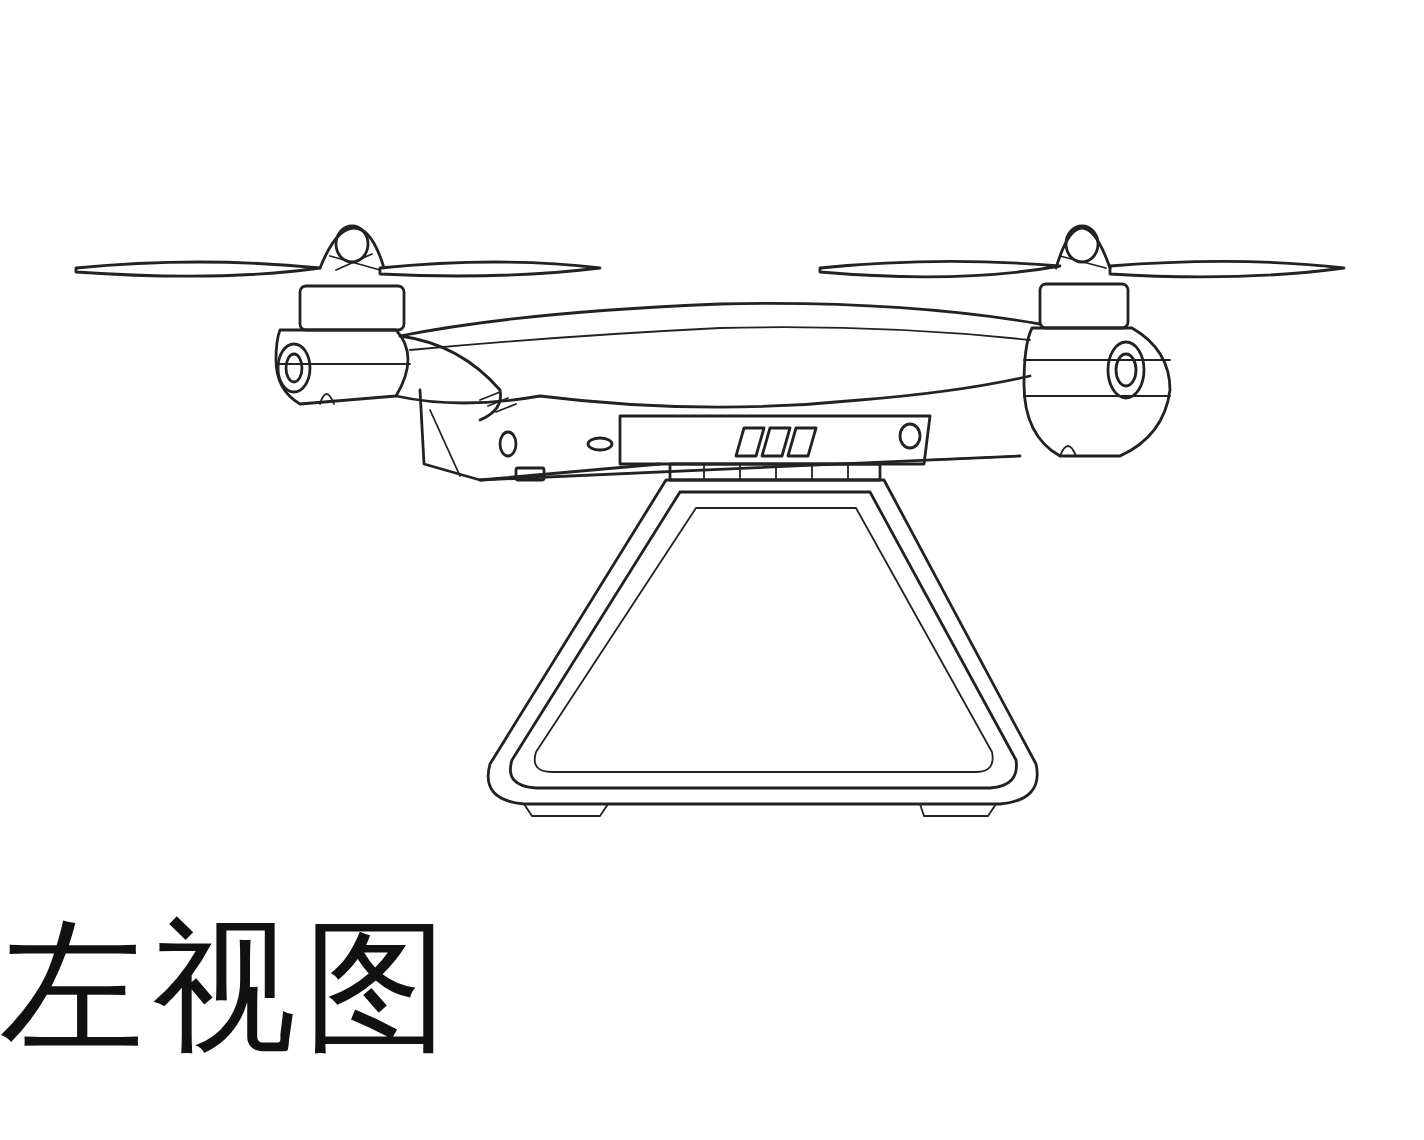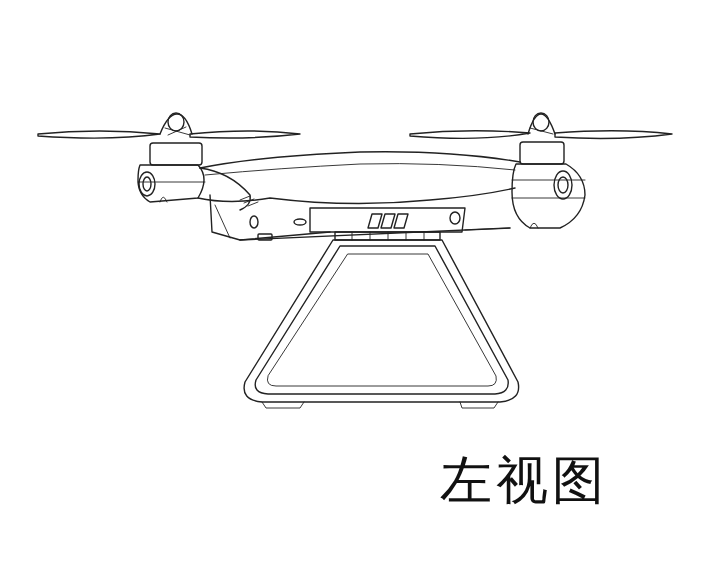--- a/index.html
+++ b/index.html
@@ -1,18 +1,18 @@
 <!DOCTYPE html>
 <html><head>
 <meta charset="utf-8">
 <style>
   html, body { margin: 0; padding: 0; background: #ffffff; }
   body { width: 712px; height: 570px; position: relative; overflow: hidden; font-family: "DejaVu Serif", serif; }
   .drawing { position: absolute; left: 0; top: 0; width: 712px; height: 440px; }
-  .caption { position: absolute; left: 0; top: 446px; width: 608px; text-align: right; font-size: 52px; color: #111; letter-spacing: 4px; font-family: "DejaVu Serif", serif; }
+  .caption { position: absolute; left: 0; top: 446px; width: 608px; text-align: left; font-size: 72px; color: #111; letter-spacing: 4px; font-family: "DejaVu Serif", serif; }
   svg path, svg line, svg rect, svg ellipse, svg circle, svg polygon { fill: none; stroke: #222; stroke-width: 1.4; stroke-linejoin: round; stroke-linecap: round; }
   svg .thin { stroke-width: 0.9; }
 </style>
 </head>
 <body>
 
 <div class="drawing">
   <svg width="712" height="440" viewBox="0 0 712 440">
 
     <g>

